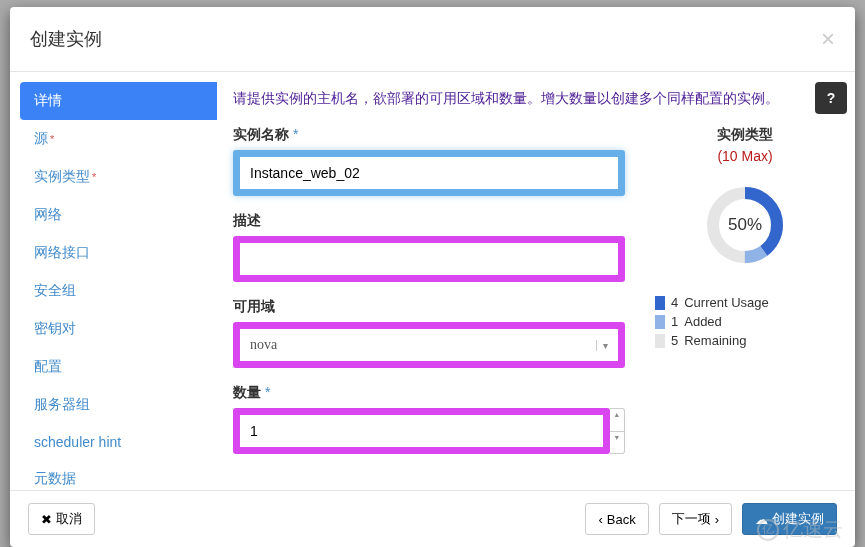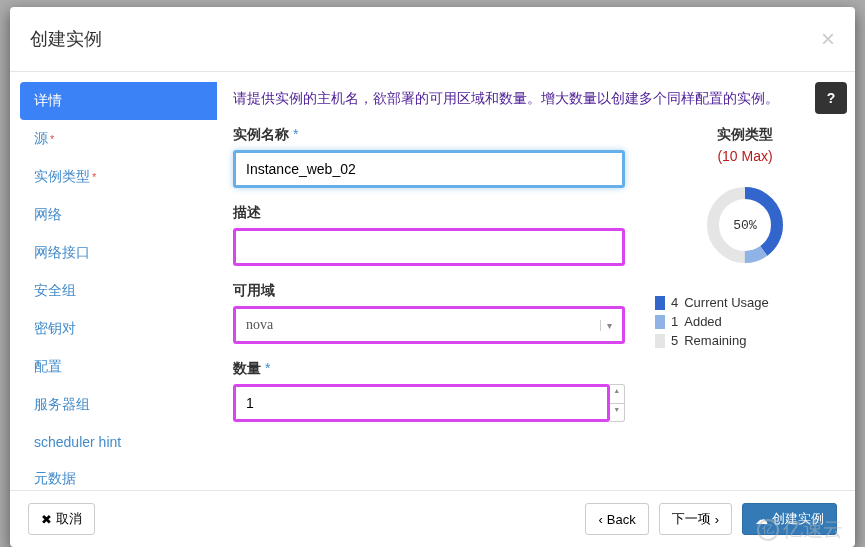--- a/index.html
+++ b/index.html
@@ -15,35 +15,35 @@
     .sidebar-item.active { background: #3b82f6; color: #fff; }
     .asterisk { color: #d9534f; font-size: 11px; vertical-align: super; margin-left: 2px; }
     .content { flex: 1; padding: 18px 20px 18px 16px; position: relative; }
     .desc { color: #4c1d95; margin-bottom: 18px; }
     .form-row { display: flex; gap: 30px; }
     .form-left { flex: 1; }
     .form-right { width: 180px; text-align: center; }
     .form-group { margin-bottom: 16px; }
     .label { font-weight: bold; margin-bottom: 6px; display: block; }
     .req { color: #428bca; font-weight: normal; }
-    input[type="text"], .select, .spinner-input { width: 100%; padding: 8px 10px; border: 3px solid #d946ef; border-radius: 3px; font-size: 14px; }
+    input[type="text"], .select, .spinner-input { width: 100%; padding: 8px 10px; border: 7px solid #d946ef; border-radius: 3px; font-size: 14px; }
     input.focused { border-color: #66afe9; box-shadow: 0 0 6px rgba(102,175,233,0.5); outline: none; }
     .select { display: flex; justify-content: space-between; align-items: center; color: #555; font-family: Liberation Serif, serif; }
     .select-arrow { font-size: 10px; color: #888; border-left: 1px solid #ccc; padding-left: 6px; }
     .spinner { display: flex; }
     .spinner-input { border-radius: 3px 0 0 3px; }
     .spinner-btns { display: flex; flex-direction: column; border: 1px solid #ccc; border-left: none; border-radius: 0 3px 3px 0; width: 16px; }
     .spinner-btns span { flex: 1; font-size: 8px; text-align: center; color: #888; cursor: pointer; line-height: 1; padding: 2px 0; }
     .spinner-btns span:first-child { border-bottom: 1px solid #ccc; }
     .help-btn { position: absolute; right: 8px; top: 10px; width: 32px; height: 32px; background: #333; color: #fff; border-radius: 4px; display: flex; align-items: center; justify-content: center; font-weight: bold; cursor: pointer; }
     .summary-title { font-weight: bold; margin-bottom: 4px; }
     .summary-sub { color: #b91c1c; margin-bottom: 21px; }
     .donut { width: 80px; height: 80px; margin: 0 auto 30px; position: relative; }
     .donut svg { transform: rotate(-90deg); }
-    .donut-text { position: absolute; top: 50%; left: 50%; transform: translate(-50%,-50%); font-size: 13px; font-family: Liberation Mono, monospace; }
+    .donut-text { position: absolute; top: 50%; left: 50%; transform: translate(-50%,-50%); font-size: 17px; }
     .legend { text-align: left; font-size: 13px; }
     .legend-item { display: flex; align-items: center; gap: 6px; margin-bottom: 4px; }
     .legend-swatch { width: 10px; height: 14px; }
     .modal-footer { padding: 12px 18px; border-top: 1px solid #e5e5e5; display: flex; justify-content: space-between; position: relative; }
     .footer-right { display: flex; gap: 10px; }
     .btn { padding: 6px 12px; border: 1px solid #ccc; background: #fff; border-radius: 3px; cursor: pointer; font-size: 13px; display: inline-flex; align-items: center; gap: 4px; }
     .btn-primary { background: #337ab7; color: #fff; border-color: #2e6da4; }
     .watermark { position: absolute; right: 12px; bottom: 4px; color: #bbb; font-size: 20px; opacity: 0.5; pointer-events: none; display: flex; align-items: center; gap: 4px; }
     .wm-circle { width: 22px; height: 22px; border: 2px solid #bbb; border-radius: 50%; display: inline-flex; align-items: center; justify-content: center; font-size: 12px; }
   </style>

